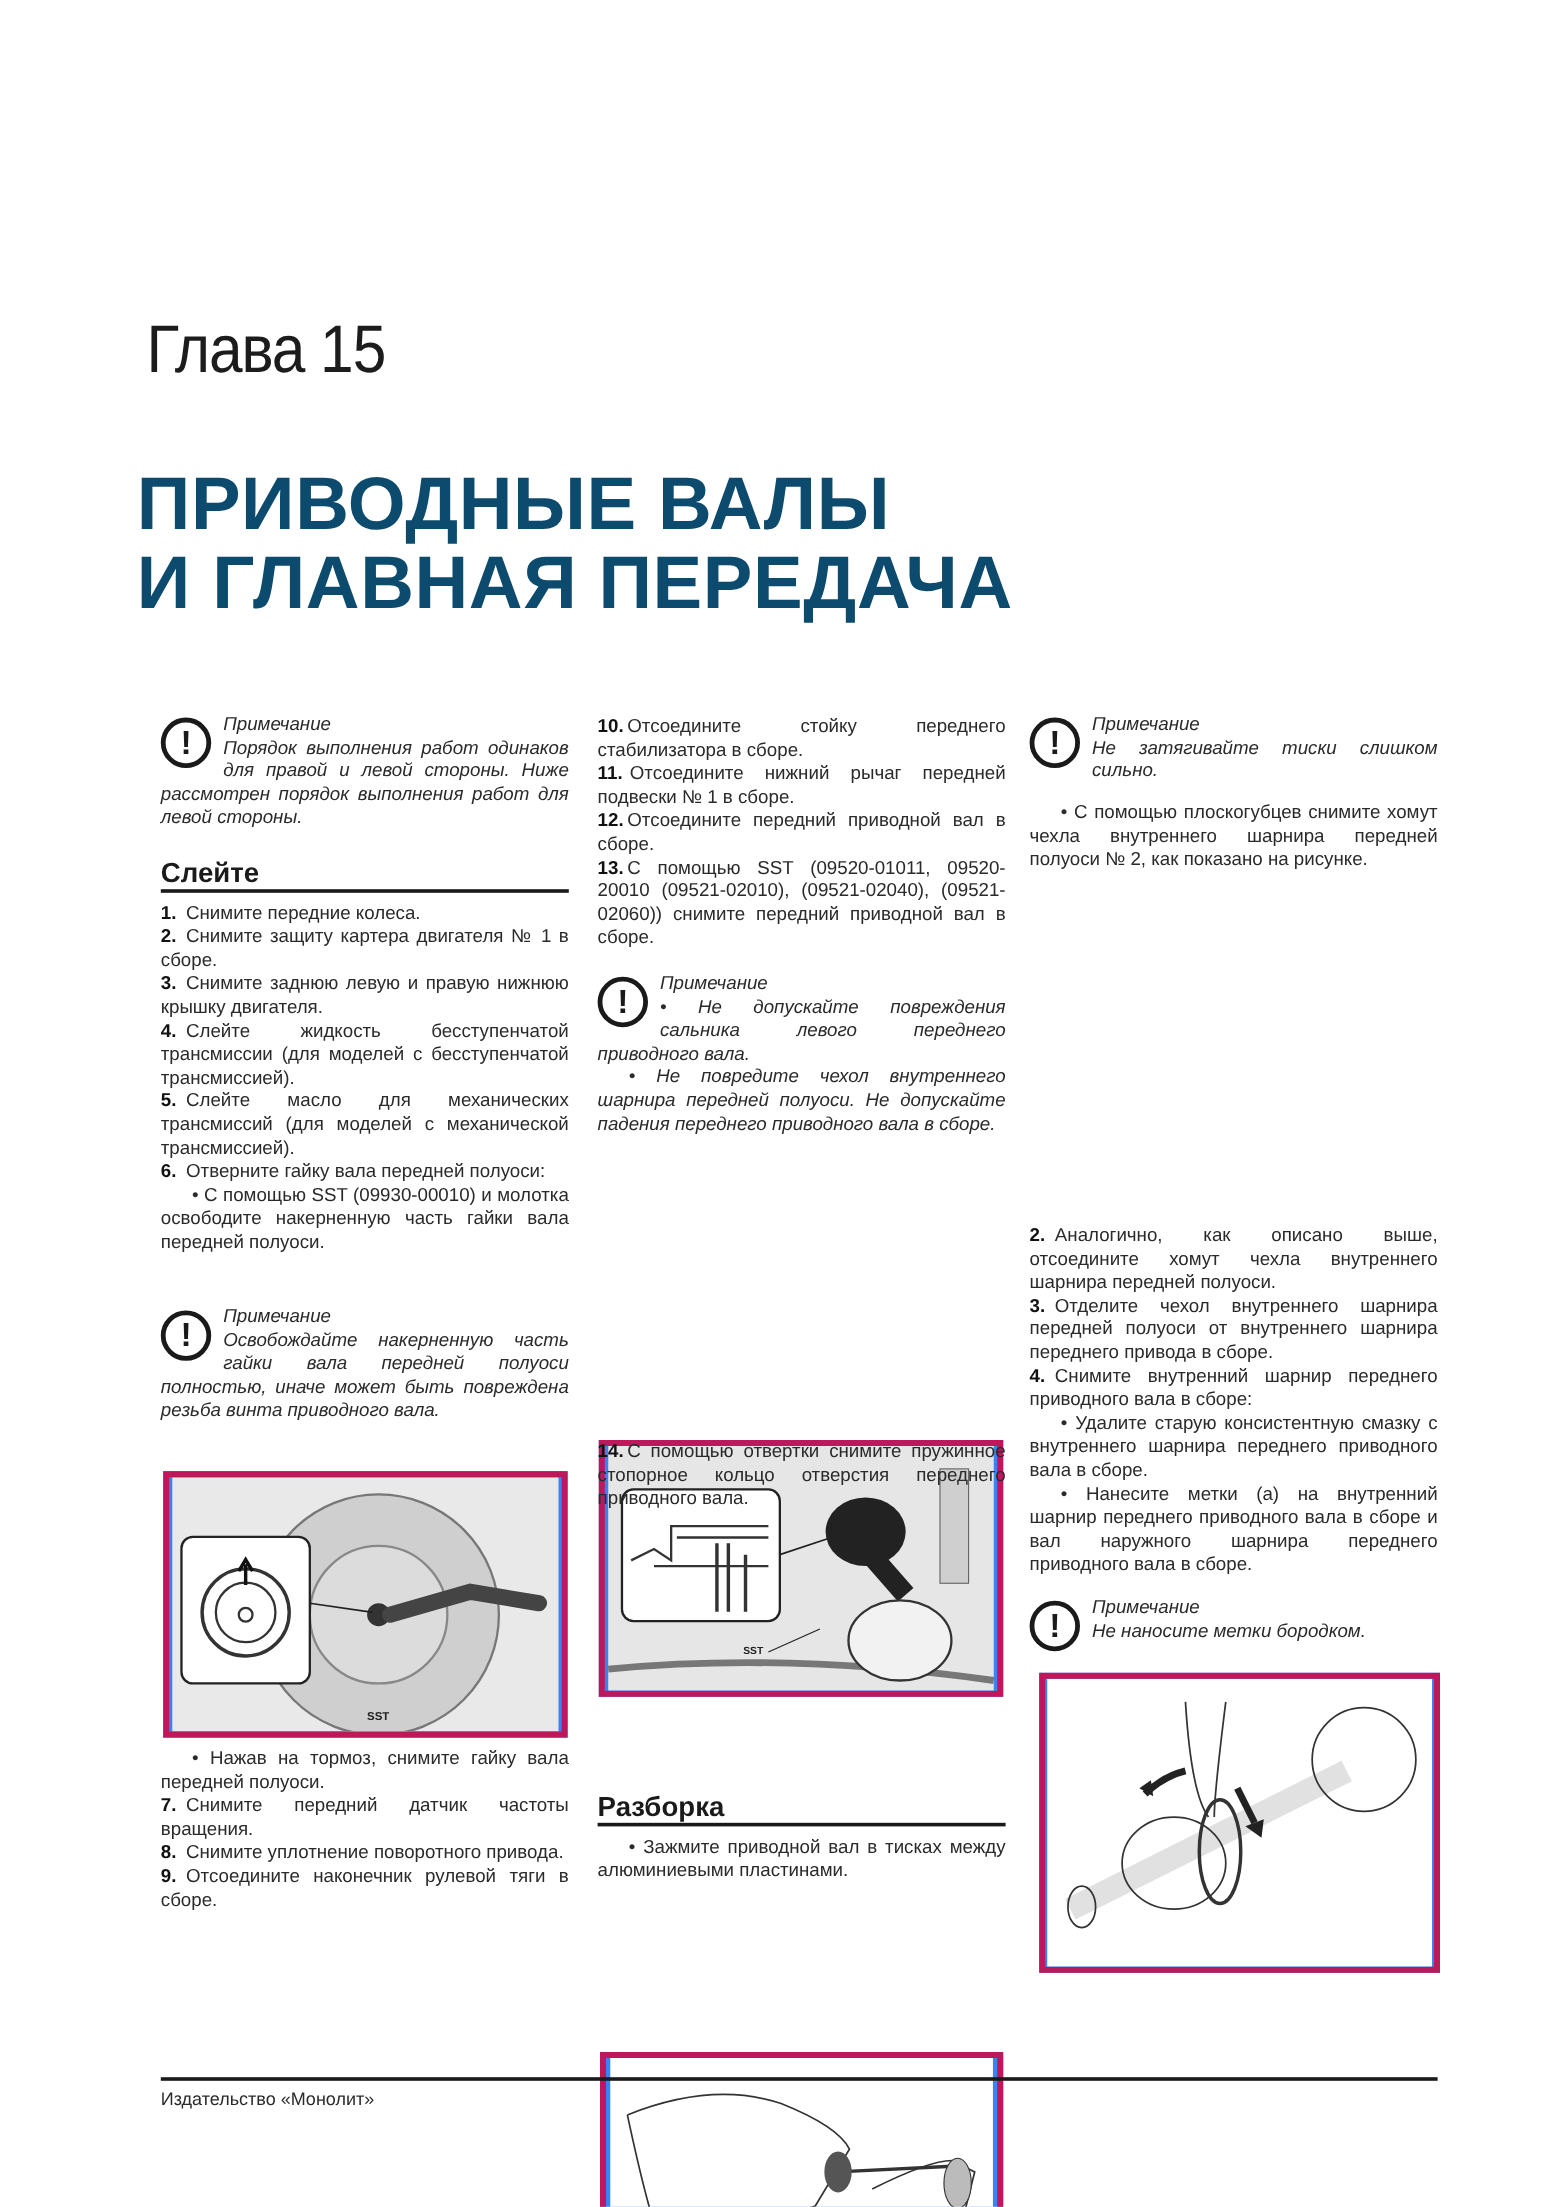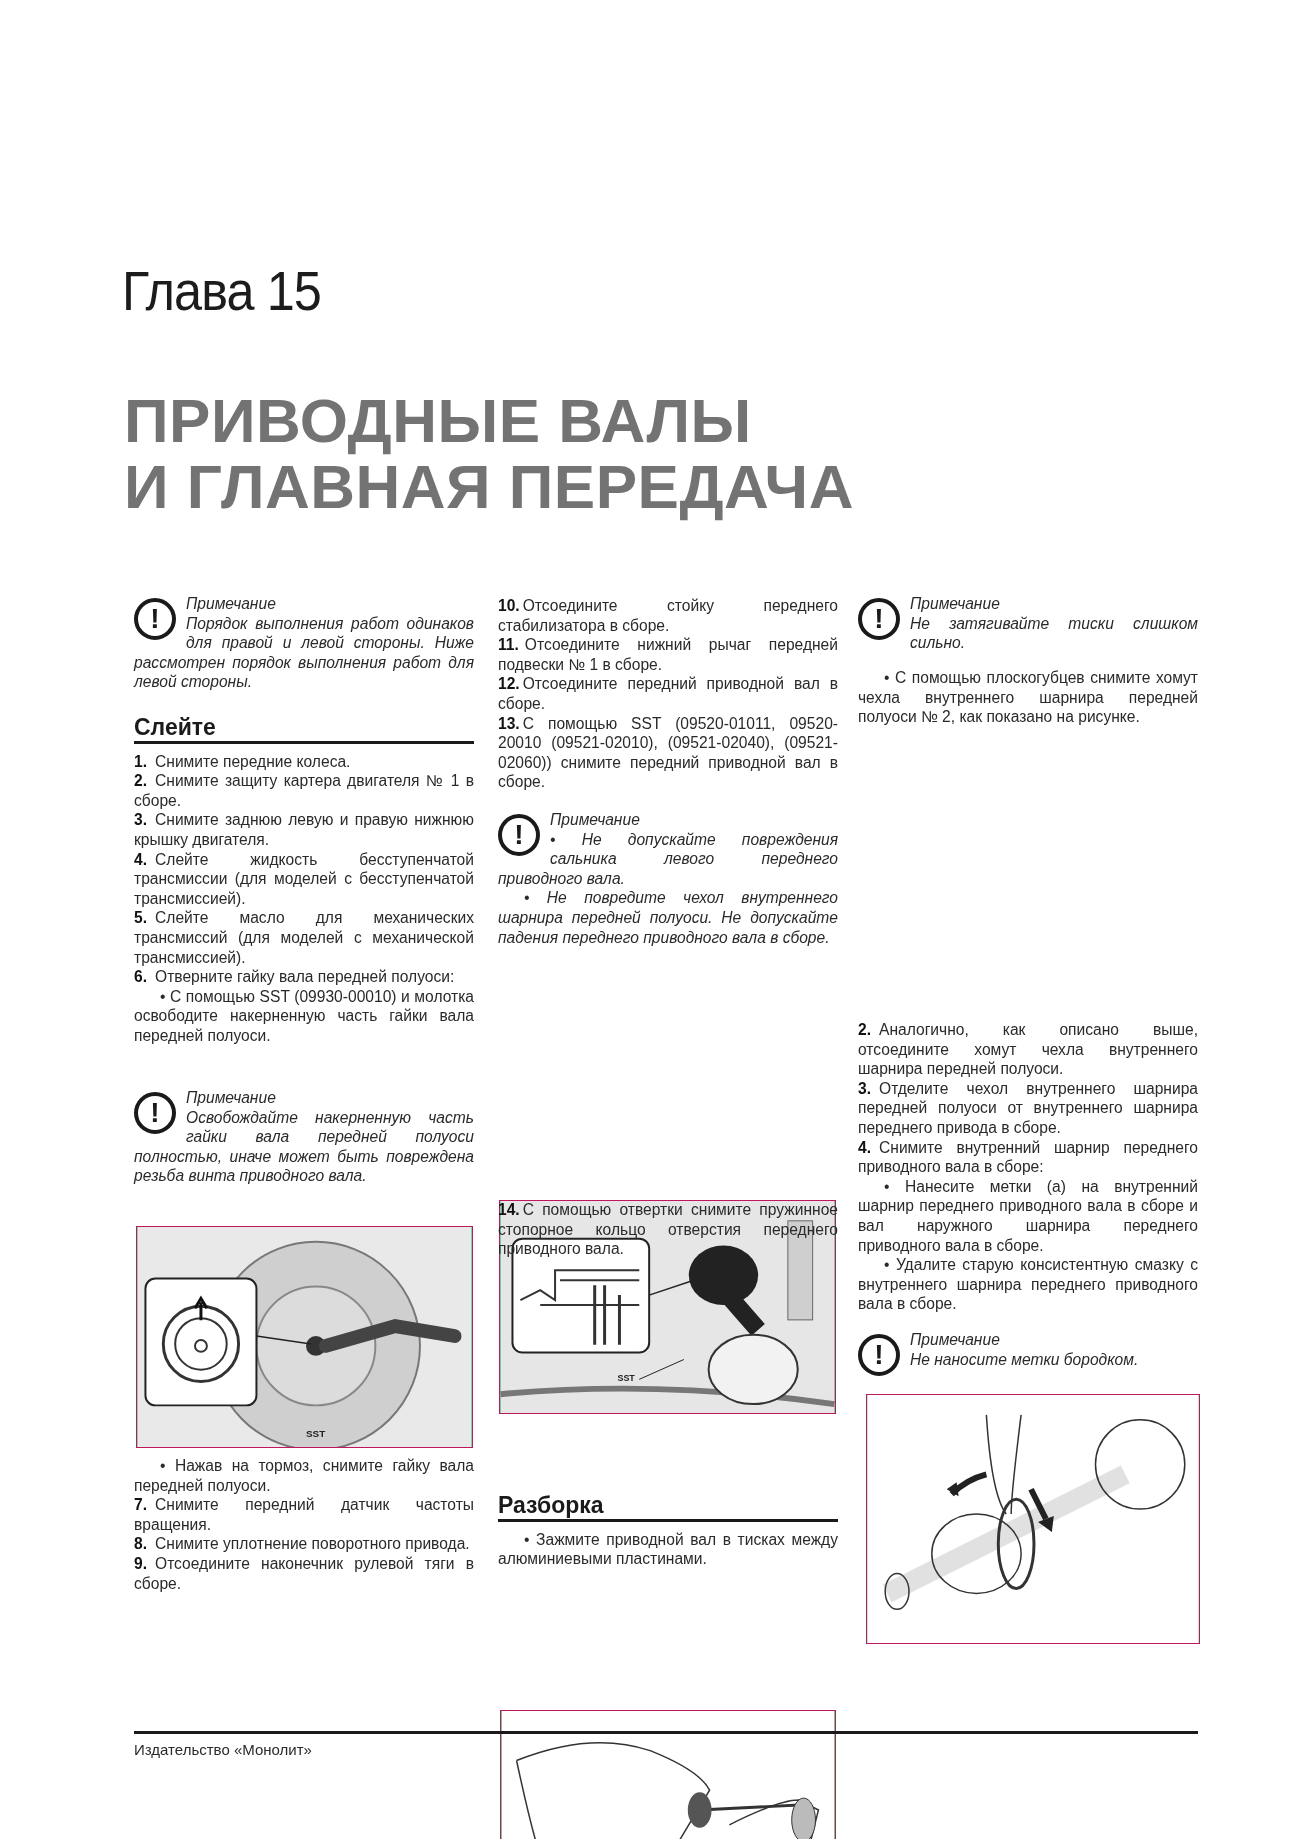--- a/index.html
+++ b/index.html
@@ -1,33 +1,33 @@
 <!DOCTYPE html>
 <html><head>
 <meta charset="utf-8">
 <style>
   html, body { margin: 0; padding: 0; background: #ffffff; }
   body { width: 1300px; height: 1839px; position: relative; overflow: hidden;
          font-family: "Liberation Sans", sans-serif; color: #1e1e1e; }
   .abs { position: absolute; }
   .chapter { left: 122px; top: 258px; font-size: 56px; font-weight: 400; letter-spacing: -1px; color: #1c1c1c; transform: scaleX(0.9); transform-origin: left; }
-  .title { left: 124px; top: 388px; font-size: 62px; font-weight: 700; line-height: 66px; letter-spacing: 0.5px; color: #737373; }
+  .title { left: 114px; top: 388px; font-size: 62px; font-weight: 700; line-height: 66px; letter-spacing: 0.5px; color: #0c4a6e; }
   .title span { display: block; }
   .col { position: absolute; font-size: 15.6px; line-height: 19.6px; text-align: justify; color: #2a2a2a; }
   .col1 { left: 134px; width: 340px; }
   .col2 { left: 498px; width: 340px; }
   .col3 { left: 858px; width: 340px; }
   .p { margin: 0; }
   .num { font-weight: 700; color: #111; margin-right: 8px; }
   .bullet { text-indent: 26px; }
   .note { position: relative; padding-left: 0; font-style: italic; }
   .note .icon { float: left; width: 42px; height: 42px; border: 4px solid #1a1a1a; border-radius: 50%; box-sizing: border-box; margin: 4px 10px 0 0; display: flex; align-items: center; justify-content: center; font-style: normal; font-weight: 900; font-size: 28px; color: #1a1a1a; }
   .note .label { display: block; }
   .section-h { font-size: 23px; font-weight: 700; border-bottom: 3px solid #1a1a1a; padding-bottom: 3px; margin: 0 0 8px; color: #1a1a1a; text-align: left; }
-  .figure { border: 1px solid #be185d; box-sizing: border-box; background: #22c55e; position: relative; overflow: hidden; }
+  .figure { border: 5px solid #be185d; box-sizing: border-box; background: #3b82f6; position: relative; overflow: hidden; }
   .figure svg { width: 100%; height: 100%; display: block; }
   .footer-line { left: 134px; top: 1731px; width: 1064px; height: 3px; background: #1a1a1a; }
   .footer-text { left: 134px; top: 1741px; font-size: 15px; color: #2a2a2a; }
 </style>
 </head>
 <body>
 
 <div class="abs chapter">Глава 15</div>
 <div class="abs title">
   <span>ПРИВОДНЫЕ ВАЛЫ</span>
@@ -163,22 +163,22 @@
     <path d="M80 95 L90 88 L92 102 Z" fill="#222"></path>
     <path d="M165 95 L180 125" stroke="#222" stroke-width="6"></path>
     <path d="M172 128 L188 122 L186 138 Z" fill="#222"></path>
   </svg>
 </div>
 
 <div class="col col3" style="top:1020px;">
   <p class="p"><span class="num">2.</span><span>Аналогично, как описано выше, отсоедините хомут чехла внутреннего шарнира передней полуоси.</span></p>
   <p class="p"><span class="num">3.</span><span>Отделите чехол внутреннего шарнира передней полуоси от внутреннего шарнира переднего привода в сборе.</span></p>
   <p class="p"><span class="num">4.</span><span>Снимите внутренний шарнир переднего приводного вала в сборе:</span></p>
+  <p class="p bullet">• <span>Удалите старую консистентную смазку с внутреннего шарнира переднего приводного вала в сборе.</span></p>
   <p class="p bullet">• <span>Нанесите метки (а) на внутренний шарнир переднего приводного вала в сборе и вал наружного шарнира переднего приводного вала в сборе.</span></p>
-  <p class="p bullet">• <span>Удалите старую консистентную смазку с внутреннего шарнира переднего приводного вала в сборе.</span></p>
 </div>
 
 <div class="col col3" style="top:1330px;">
   <div class="note">
     <div class="icon">!</div>
     <span class="label">Примечание</span>
     <span>Не наносите метки бородком.</span>
   </div>
 </div>
 

